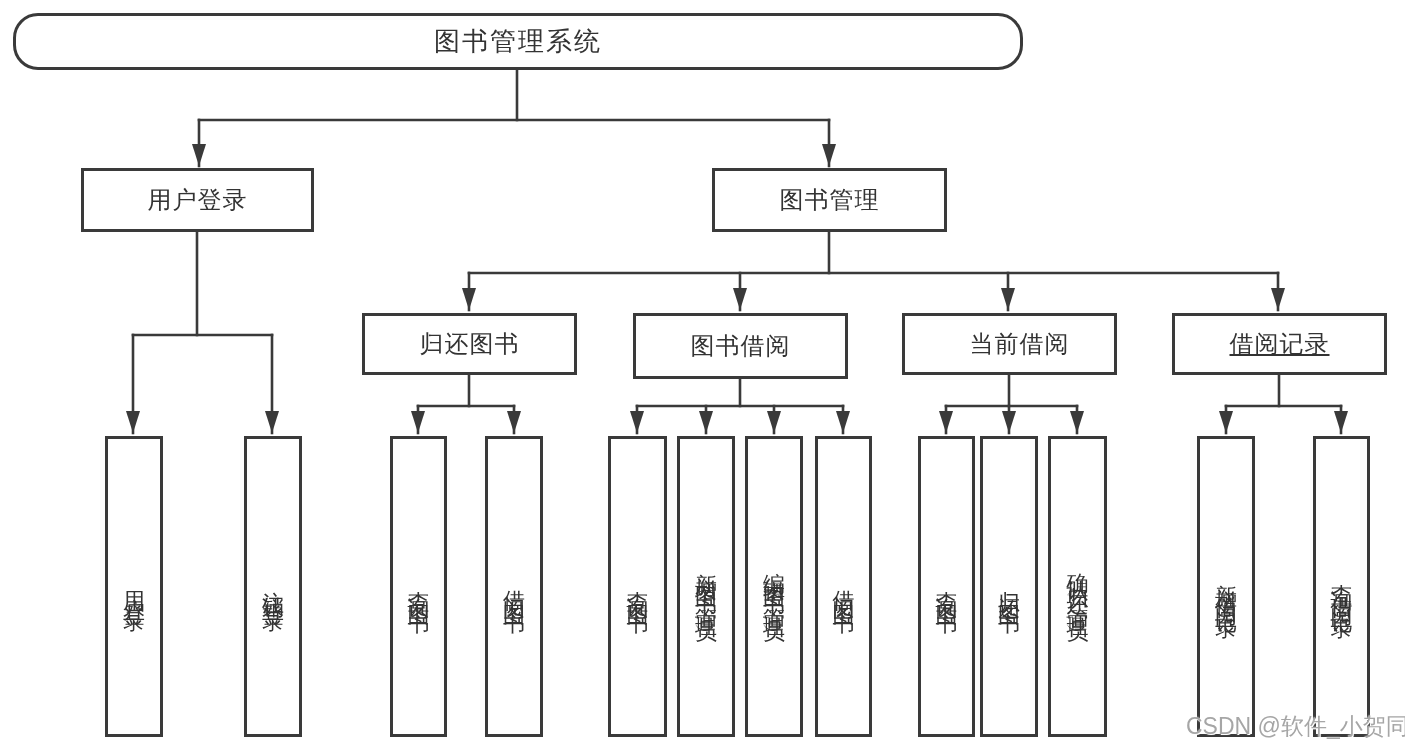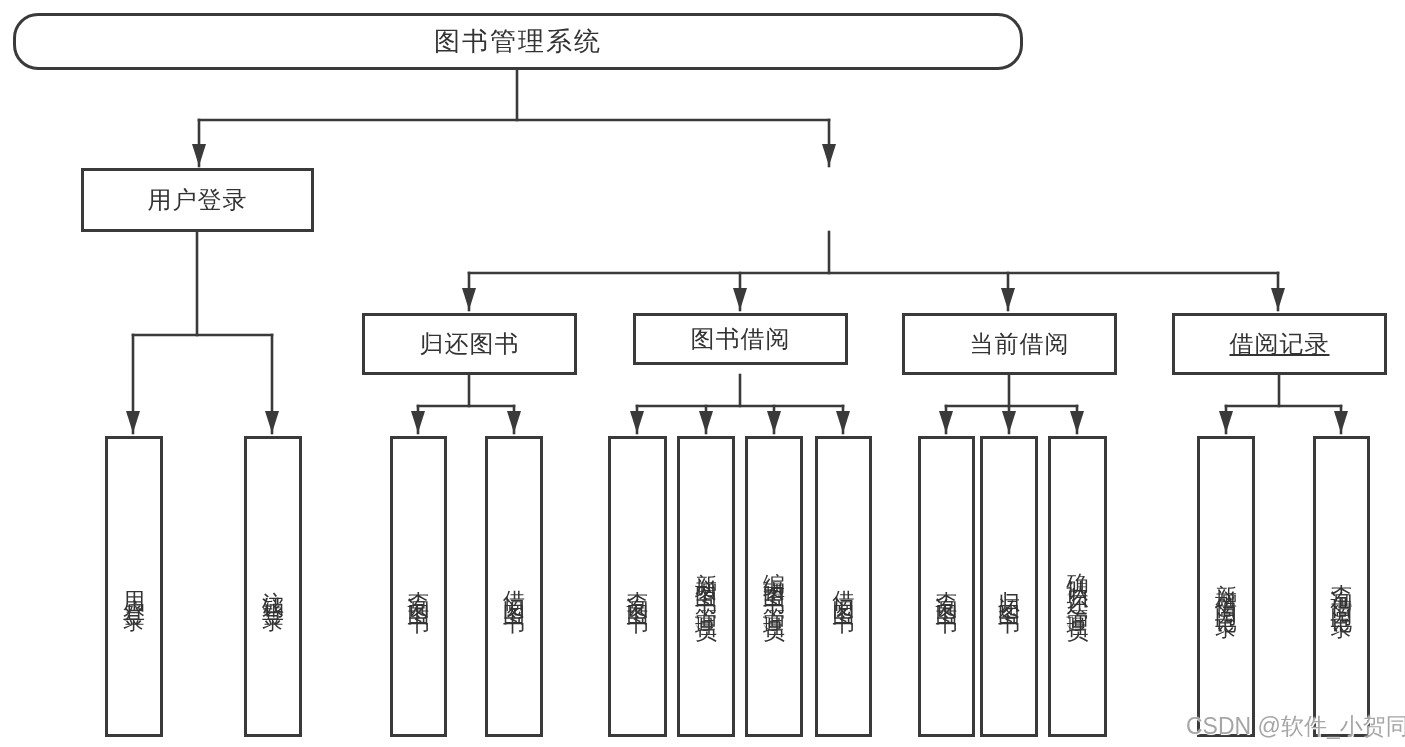--- a/index.html
+++ b/index.html
@@ -112,23 +112,24 @@
       <path d="M1279 375 V406"></path>
       <path d="M1226 406 H1341"></path>
       <path d="M1226 406 V433" marker-end="url(#arrow)"></path>
       <path d="M1341 406 V433" marker-end="url(#arrow)"></path>
     </g>
   </svg>
 
   <div class="node h root" style="left:13px;top:13px;width:1010px;height:57px;">图书管理系统</div>
 
   <div class="node h" style="left:81px;top:168px;width:233px;height:64px;">用户登录</div>
+  <div class="node h" style="left:712px;top:168px;width:235px;height:64px;">图书管理</div>
 
   <div class="node h" style="left:362px;top:313px;width:215px;height:62px;">归还图书</div>
-  <div class="node h" style="left:633px;top:313px;width:215px;height:52px;text-align:right;">图书借阅</div>
+  <div class="node h" style="left:633px;top:313px;width:215px;height:66px;text-align:right;">图书借阅</div>
   <div class="node h" style="left:902px;top:313px;width:215px;height:62px;padding-left:20px;">当前借阅</div>
   <div class="node h" style="left:1172px;top:313px;width:215px;height:62px;text-decoration:underline;">借阅记录</div>
 
   <div class="node leaf" style="left:105px;top:436px;width:58px;height:301px;">
     <span>用户登录</span>
   </div>
   <div class="node leaf" style="left:244px;top:436px;width:58px;height:301px;">
     <span>注销登录</span>
   </div>
 

